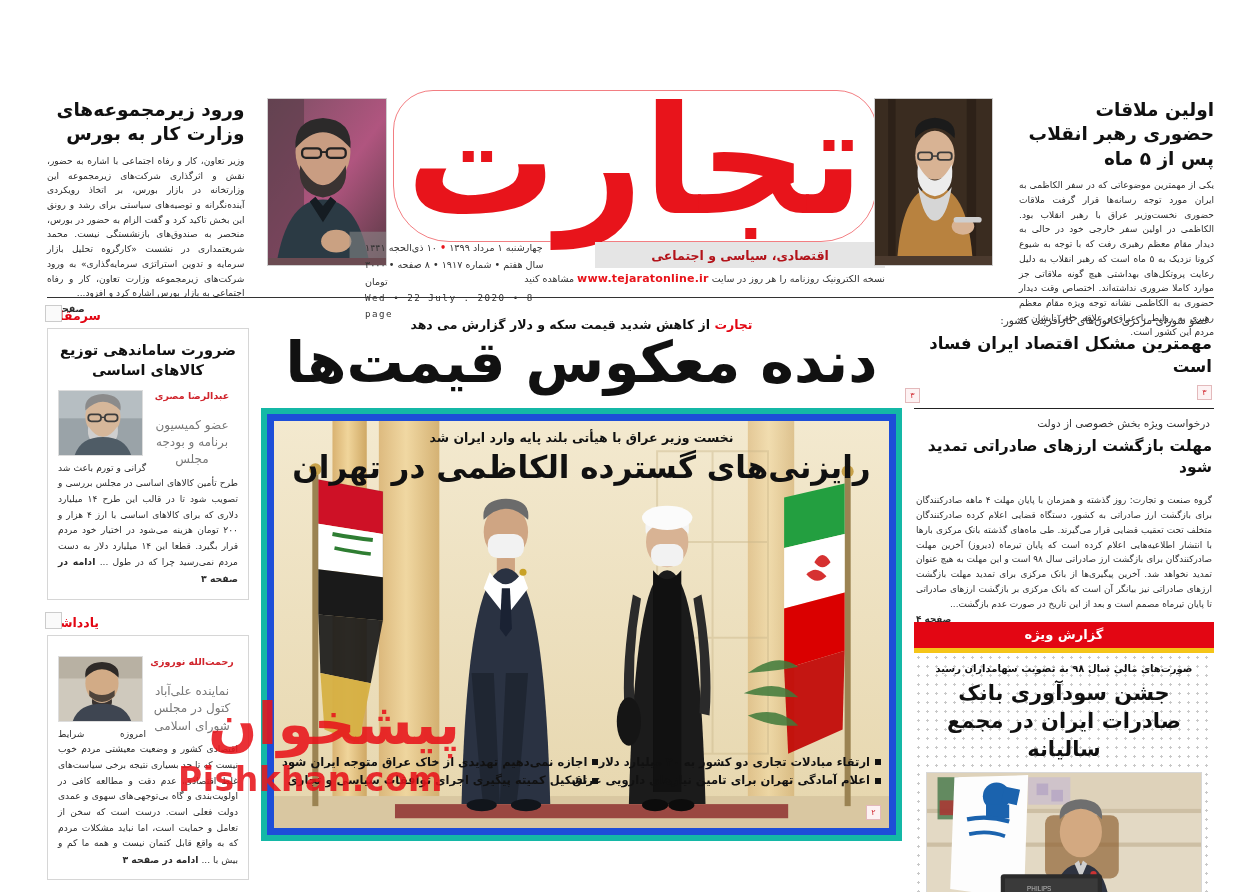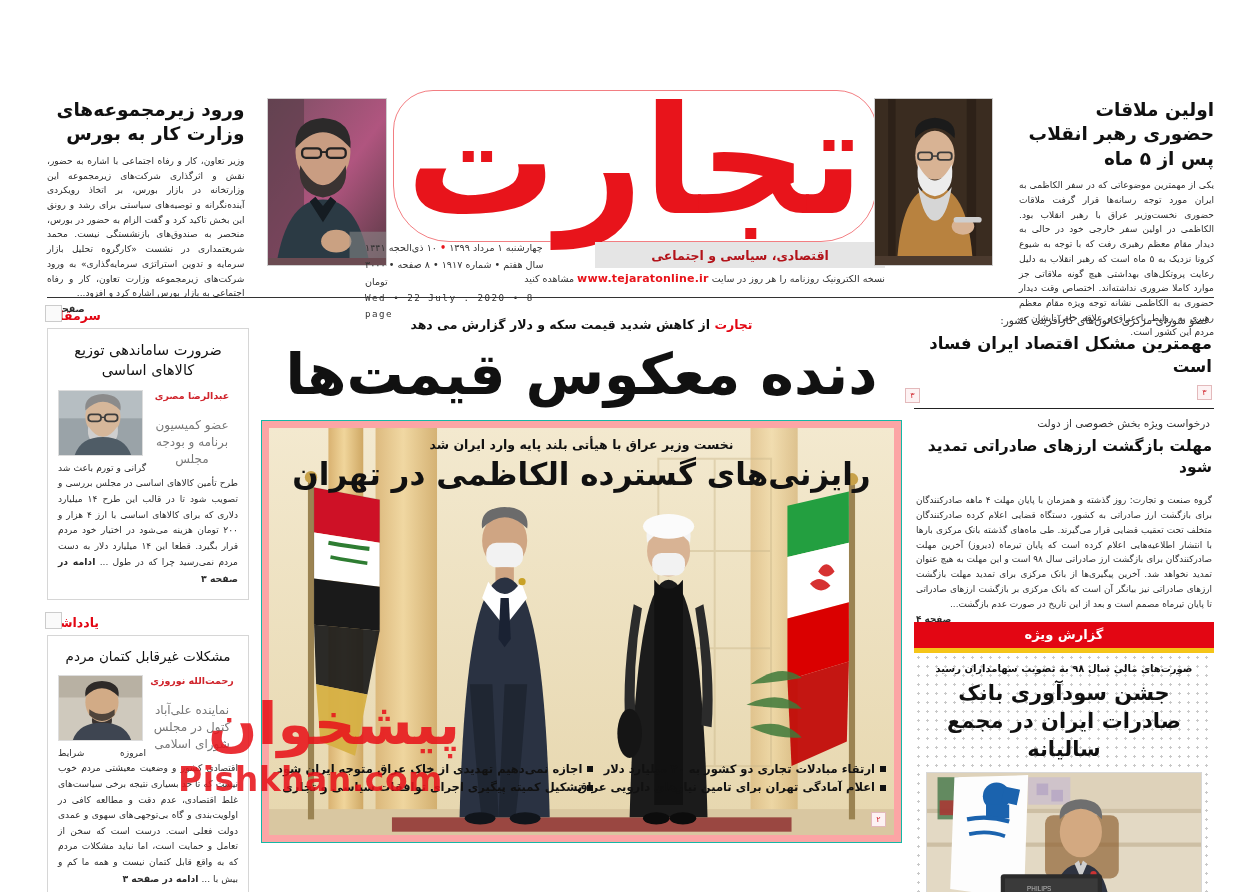--- a/index.html
+++ b/index.html
@@ -99,25 +99,25 @@
   .sp-kicker { font-size:10px; font-weight:bold; text-align:center; color:#111; }
   .sp-title { font-size:21px; font-weight:bold; text-align:center; line-height:1.34; margin-top:5px; color:#111;}
   .sp-photo { margin:9px 4px 0 4px; height:130px; border:1px solid #d8d8d8; overflow:hidden; position:relative; background:#cbb99a;}
 
   
   .col-center { flex:1 1 auto; direction:rtl; padding:0 12px; position:relative; }
   .ct-kicker { text-align:center; font-size:12.5px; font-weight:bold; color:#111; margin-top:11px; }
   .ct-kicker .brand { color:#e30613; }
   .ct-head {
     text-align:center; font-size:57px; font-weight:bold; color:#111;
-    line-height:1.08; margin-top:12px; letter-spacing:-2px;
+    line-height:1.08; letter-spacing:-2px;
   }
   .ct-badge { position:absolute; right:-6px; top:76px; }
   .main-photo-frame {
-    margin-top:14px; border:1px solid #14b8a6; padding:7px; background:#fca5a5;
+    margin-top:14px; border:6px solid #14b8a6; padding:7px; background:#1d4ed8;
   }
   .main-photo { position:relative; height:407px; overflow:hidden; background:#e9dcc0; }
   .mp-kicker {
     position:absolute; top:9px; left:0; right:0; text-align:center;
     font-size:12.5px; font-weight:bold; color:#111; z-index:5;
   }
   .mp-title {
     position:absolute; top:28px; left:0; right:0; text-align:center;
     font-size:31px; font-weight:bold; color:#111; z-index:5; letter-spacing:-0.6px;
   }
@@ -125,21 +125,21 @@
   .mp-bullets-l { position:absolute; bottom:38px; left:8px; z-index:5; text-align:right; }
   .mp-bullets-r div, .mp-bullets-l div { font-size:11.5px; font-weight:bold; color:#111; line-height:1.6; }
   .sq { display:inline-block; width:6px; height:6px; background:#111; margin-left:5px; vertical-align:middle;}
   .mp-badge { position:absolute; bottom:8px; right:8px; z-index:5; }
 
   
   .col-left { width:202px; flex:0 0 202px; direction:rtl; }
   .lc-label { text-align:left; color:#e30613; font-size:12.5px; font-weight:bold; padding:2px 0 5px 0; position:relative;}
   .lc-label .mini { position:absolute; left:-2px; top:-1px; width:17px; height:17px; border:1px solid #ccc; background:#fafafa; }
   .lc-card { border:1px solid #d6d6d6; padding:11px 10px 11px 10px; }
-  .lc-title { font-size:14.5px; font-weight:normal; text-align:center; line-height:1.4; color:#111; }
+  .lc-title { font-size:14.5px; font-weight:bold; text-align:center; line-height:1.4; color:#111; }
   .lc-title.one { font-size:13.5px; }
   .lc-author { float:right; width:92px; text-align:center; margin:9px 0 4px 0; }
   .lc-author .nm { color:#d0242c; font-size:9.5px; font-weight:bold; }
   .lc-author .rl { color:#777; font-size:12px; line-height:1.45; margin-top:16px;}
   .lc-mug { float:left; width:85px; height:66px; border:1px solid #ddd; margin:9px 0 5px 0; overflow:hidden; position:relative; background:#8c8c8c;}
   .lc-body { font-size:9.1px; line-height:1.72; color:#2b2b2b; text-align:justify; clear:none; }
   .lc-cont { font-weight:bold; font-size:9.3px; }
 
   
   .wm { position:absolute; z-index:40; pointer-events:none; color:#e8141b; font-weight:bold; }
@@ -451,21 +451,20 @@
           <span>گرانی و تورم باعث شد طرح تأمین کالاهای اساسی در مجلس بررسی و تصویب شود تا در قالب این طرح ۱۴ میلیارد دلاری که برای کالاهای اساسی با ارز ۴ هزار و ۲۰۰ تومان هزینه می‌شود در اختیار خود مردم قرار بگیرد. قطعا این ۱۴ میلیارد دلار به دست مردم نمی‌رسید چرا که در طول ...</span>
           <b class="lc-cont">ادامه در صفحه ۳</b>
         </div>
       </div>
 
       <div class="lc-label" style="margin-top:13px">
         <span>یادداشت</span>
         <span class="mini"></span>
       </div>
       <div class="lc-card">
-        <div class="lc-title one">مشکلات غیرقابل کتمان مردم</div>
         <div class="lc-mug">
           <svg class="ph" viewBox="0 0 85 66" preserveAspectRatio="none">
             <rect width="85" height="66" fill="#cfc9bd"></rect>
             <rect x="0" y="0" width="85" height="22" fill="#b8b1a3"></rect>
             <ellipse cx="44" cy="27" rx="17" ry="20" fill="#d2ab86"></ellipse>
             <path d="M27 21 q17 -17 34 0 q2 -15 -17 -16 q-19 1 -17 16z" fill="#2e2a28"></path>
             <path d="M31 34 q13 10 26 0 l0 6 q-13 12 -26 0z" fill="#2e2a28" opacity=".8"></path>
             <path d="M34 43 q10 8 20 0 q2 10 -10 12 q-12 -2 -10 -12z" fill="#3a3330"></path>
             <path d="M14 66 q6 -18 30 -18 q24 0 30 18z" fill="#3e4551"></path>
           </svg>

